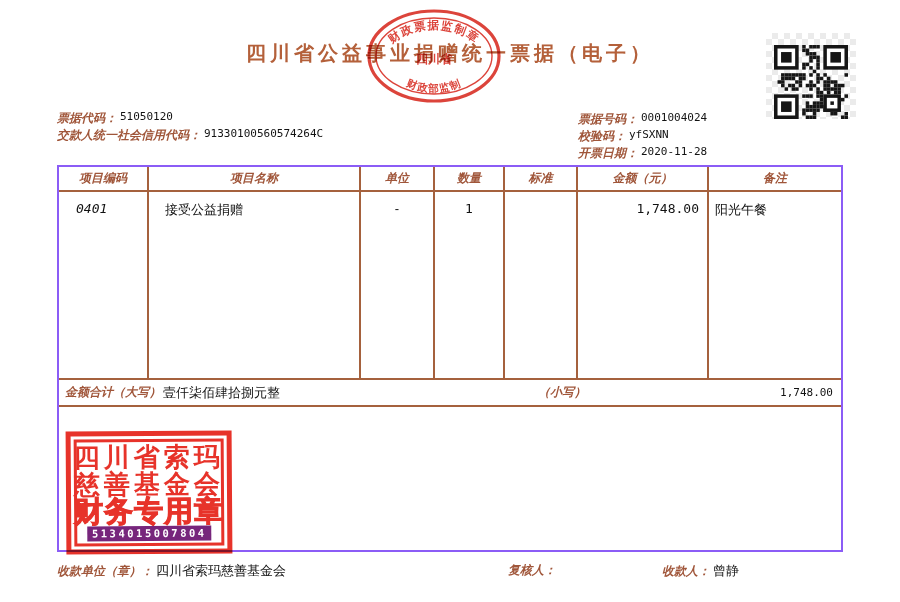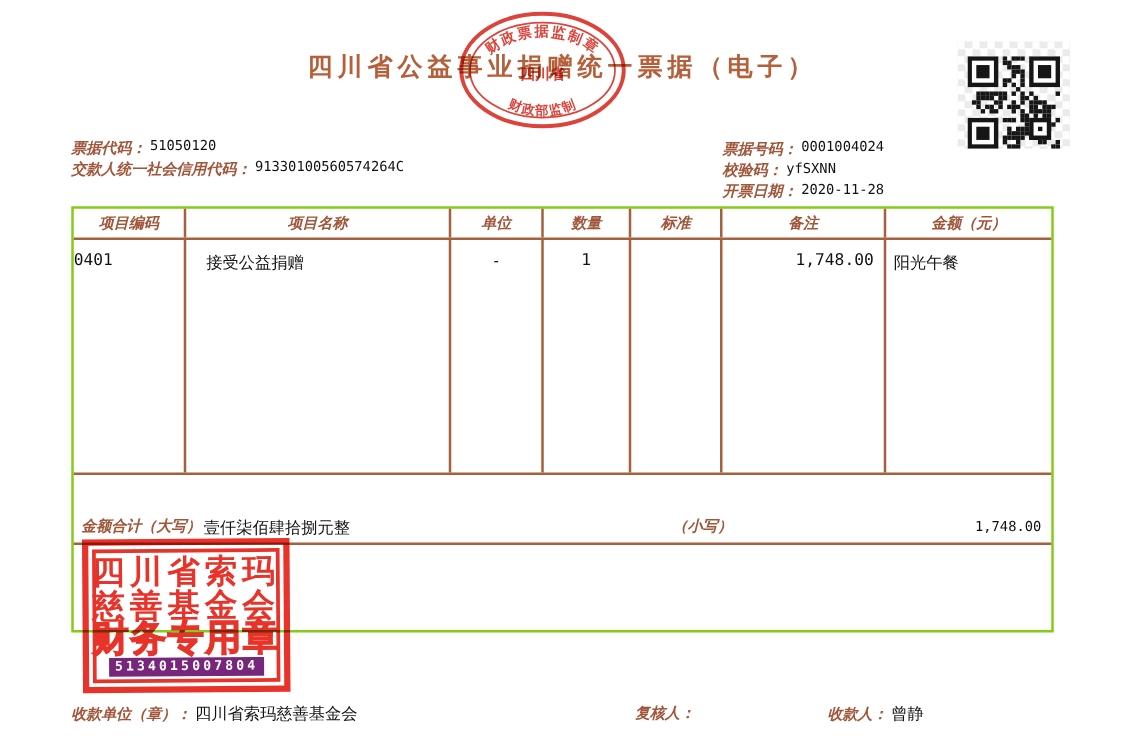--- a/index.html
+++ b/index.html
@@ -34,47 +34,47 @@
   .hdr{position:absolute;font-size:12px;}
   .hdr-left{left:57px;top:110px;}
   .hdr-right{left:578px;top:111px;}
   .hdr .row{height:16px;margin-bottom:1px;display:flex;align-items:flex-start;white-space:nowrap;}
   .lab{color:#a0563a;font-family:"DejaVu Serif",serif;font-style:italic;font-weight:bold;font-size:12px;}
   .val{color:#121212;font-size:13px;margin-left:3px;}
   .mono{font-family:"DejaVu Sans Mono",monospace;font-size:11px;}
 
   
   .table{
-    position:absolute;left:57px;top:165px;width:786px;height:341px;
-    box-sizing:border-box;border:2px solid #84cc16;
+    position:absolute;left:57px;top:165px;width:786px;height:387px;
+    box-sizing:border-box;border:2px solid #8b5cf6;
     display:flex;flex-direction:column;
   }
   .thead,.tbody{display:grid;grid-template-columns:90px 212px 74px 70px 73px 131px 1fr;}
   .thead{height:23px;border-bottom:2px solid #a5613d;}
   .th{
     box-sizing:border-box;border-right:2px solid #a5613d;
     display:flex;align-items:center;justify-content:center;
     color:#a0563a;font-family:"DejaVu Serif",serif;font-style:italic;font-weight:bold;font-size:12px;
   }
   .th:last-child{border-right:none;}
   .tbody{height:186px;border-bottom:2px solid #a5613d;}
   .td{
     box-sizing:border-box;border-right:2px solid #a5613d;
     padding-top:9px;font-size:13px;color:#121212;
   }
   .td:last-child{border-right:none;}
-  .td.c-code{padding-left:0;}
+  .td.c-code{padding-left:17px;font-style:italic;}
   .td.c-name{padding-left:16px;}
   .td.c-unit,.td.c-qty{text-align:center;}
   .td.c-amt{text-align:right;padding-right:8px;}
   .td.c-note{padding-left:6px;}
 
   .total-row{
     height:25px;border-bottom:2px solid #a5613d;position:relative;
-    display:flex;align-items:center;margin-top:29px;
+    display:flex;align-items:center;
   }
   .total-row .lab{margin-left:6px;}
   .total-cn{color:#121212;font-size:13px;margin-left:2px;font-family:Liberation Mono, monospace;}
   .total-small{position:absolute;left:473px;top:0;height:100%;display:flex;align-items:center;}
   .total-amt{position:absolute;right:8px;top:0;height:100%;display:flex;align-items:center;color:#121212;}
   .tfoot{flex:1;}
 
   
   .seal{
     position:absolute;left:66px;top:431px;width:166px;height:123px;
@@ -285,22 +285,22 @@
     </div>
   </div>
 
   <div class="table">
     <div class="thead">
       <div class="th">项目编码</div>
       <div class="th">项目名称</div>
       <div class="th">单位</div>
       <div class="th">数量</div>
       <div class="th">标准</div>
+      <div class="th">金额（元）</div>
       <div class="th">备注</div>
-      <div class="th">金额（元）</div>
     </div>
     <div class="tbody">
       <div class="td c-code mono">0401</div>
       <div class="td c-name">接受公益捐赠</div>
       <div class="td c-unit">-</div>
       <div class="td c-qty mono">1</div>
       <div class="td c-std"></div>
       <div class="td c-amt mono">1,748.00</div>
       <div class="td c-note">阳光午餐</div>
     </div>

